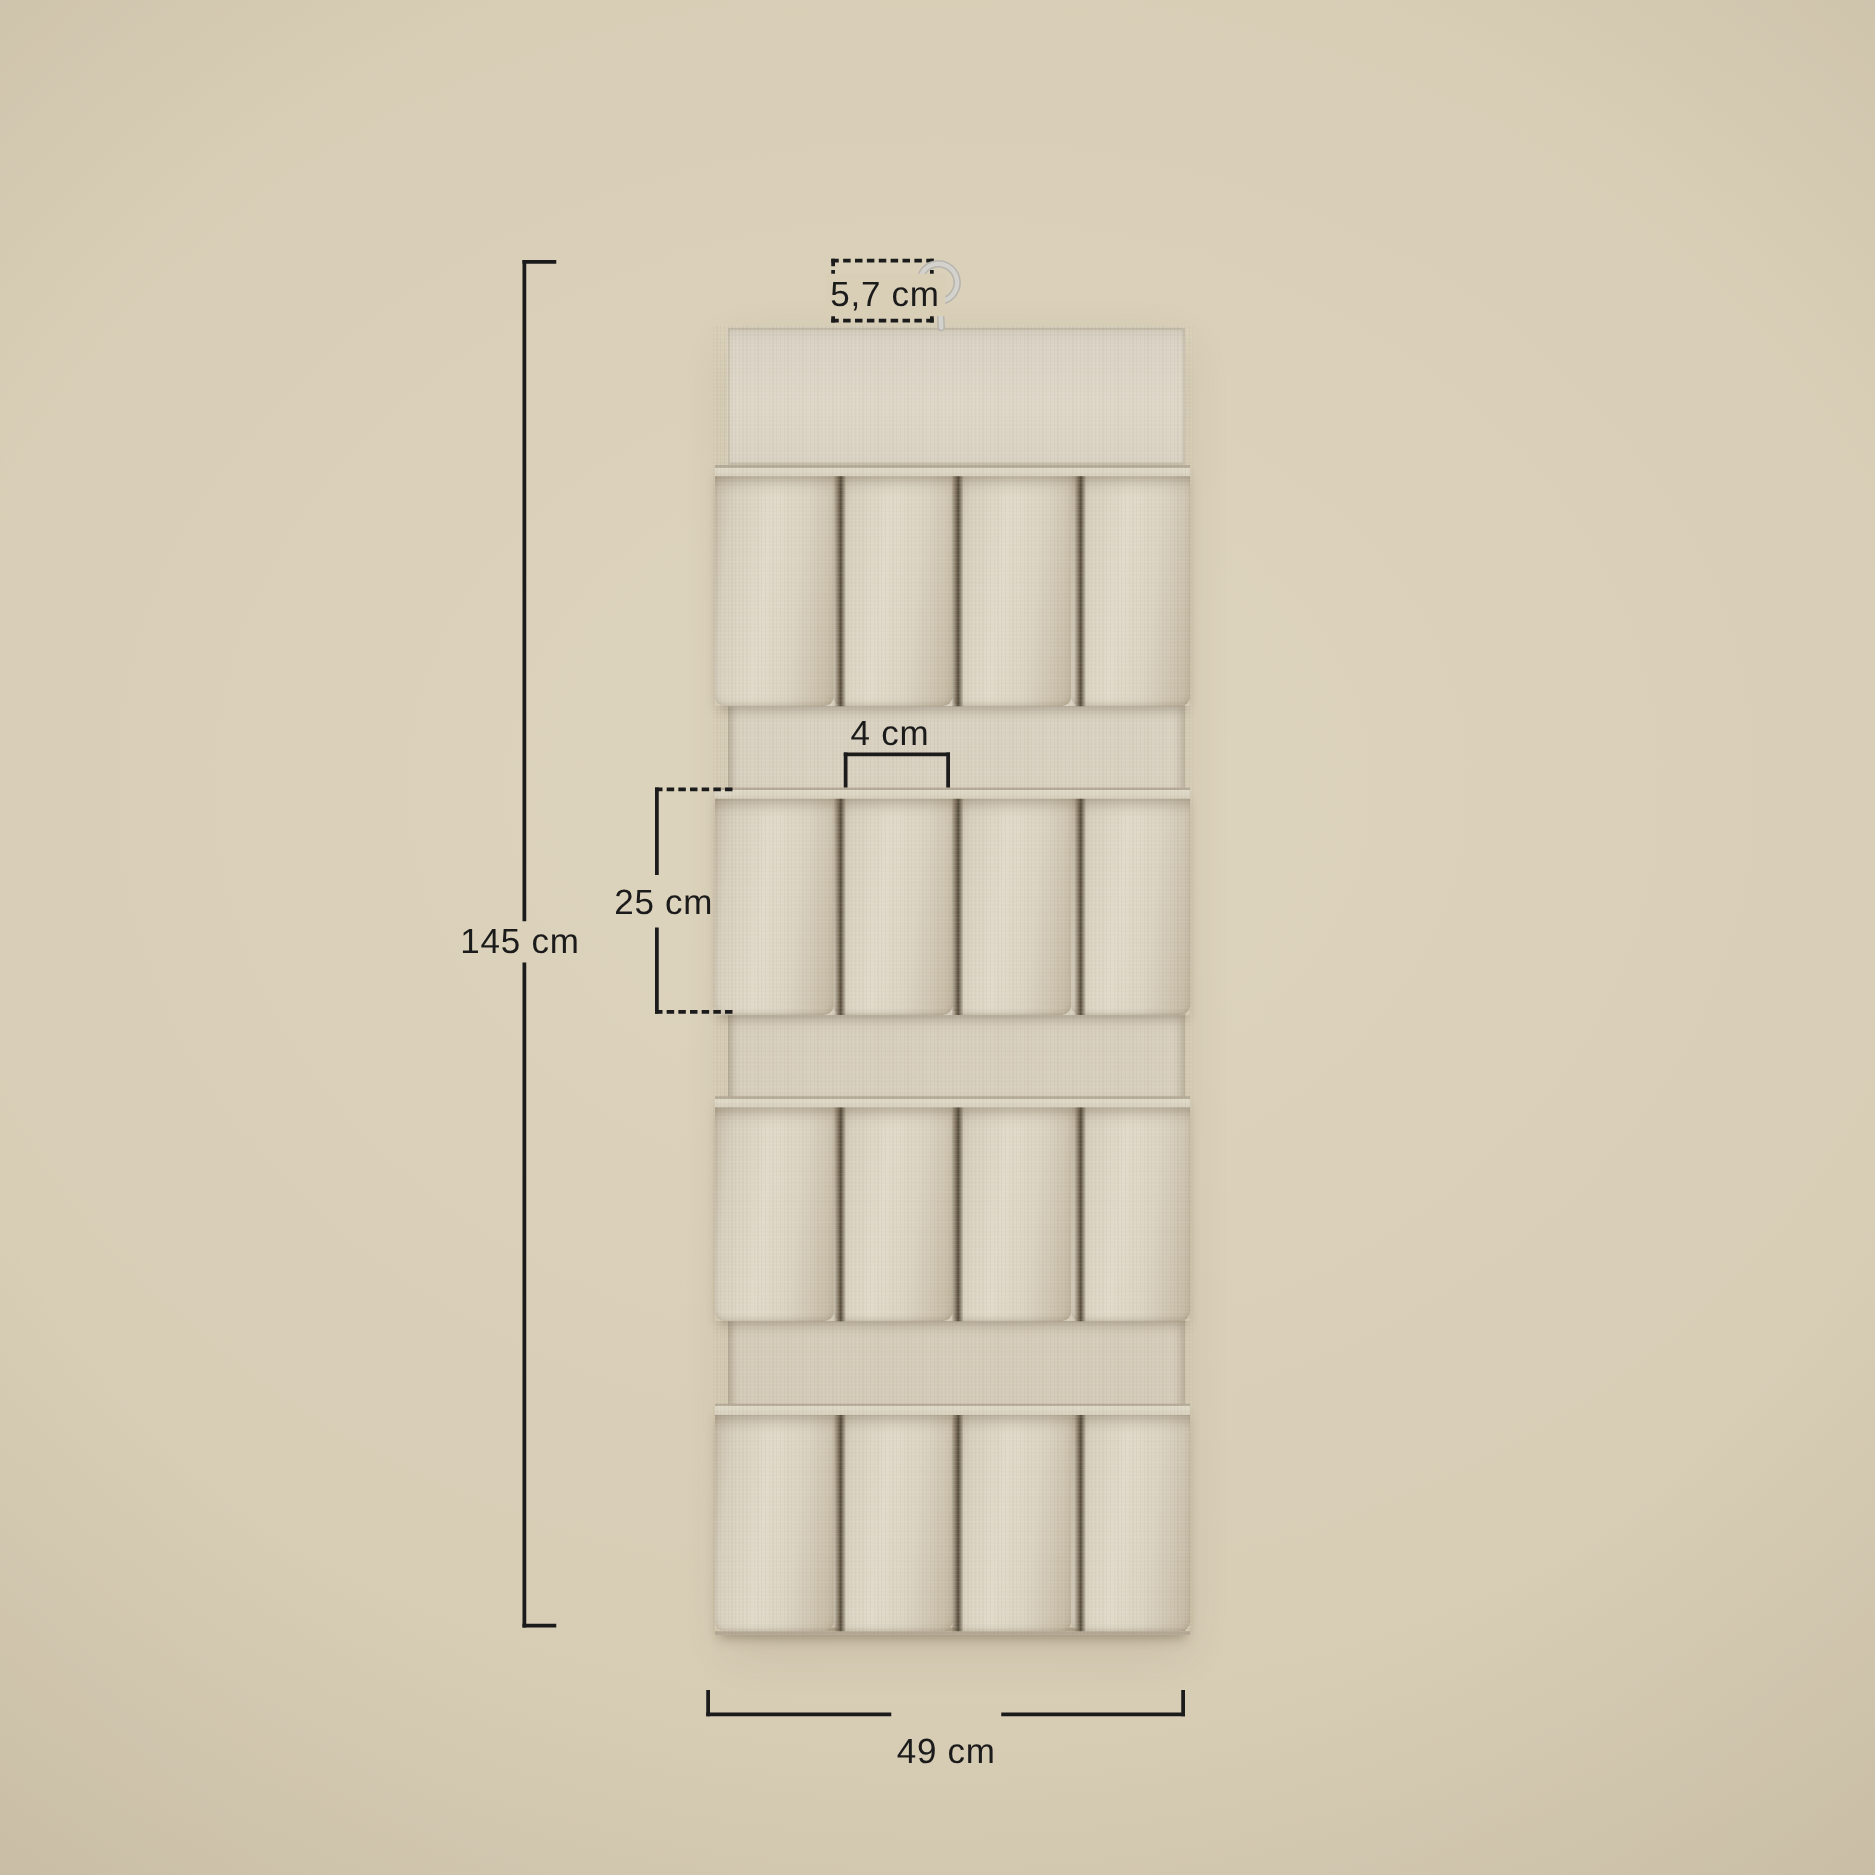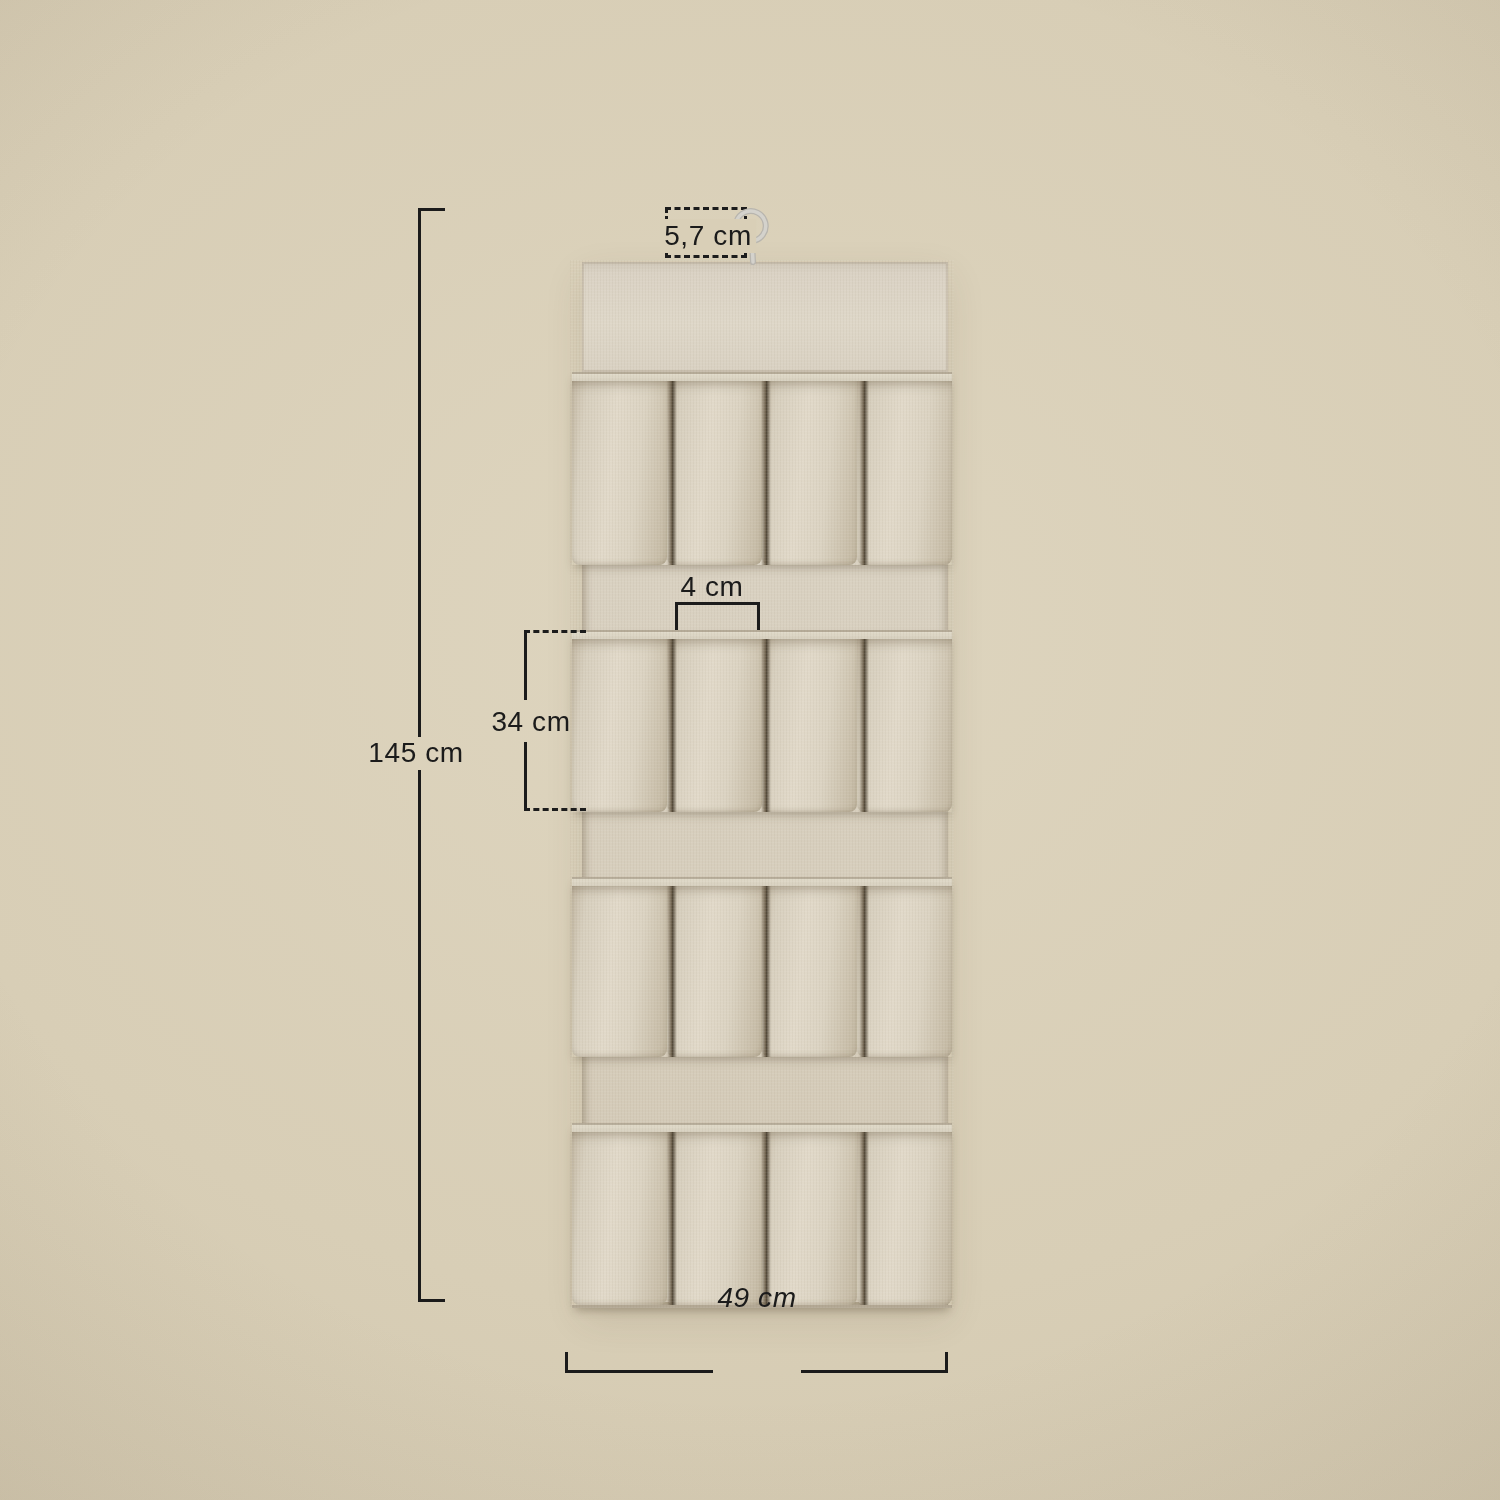--- a/index.html
+++ b/index.html
@@ -82,21 +82,21 @@
   }
   .dash-h{position:absolute;height:0;border-top:3px dashed #1c1c1c;z-index:5;}
   .bracket-13{
     position:absolute;left:675px;top:602px;width:85px;height:28px;box-sizing:border-box;
     border-top:3px solid #1b1b1b;border-left:3px solid #1b1b1b;border-right:3px solid #1b1b1b;z-index:5;
   }
   .lbl-57{left:708px;top:236px;background:#d9cfb7;padding:1px 4px;}
   .lbl-13{left:712px;top:587px;}
   .lbl-25{left:531px;top:722px;}
   .lbl-145{left:416px;top:753px;text-align:center;}
-  .lbl-49{left:757px;top:1298px;font-style:italic;}
+  .lbl-49{left:757px;top:1401px;}
 </style>
 </head>
 <body>
 
 <div class="stage">
   <div class="vignette"></div>
 
   <div class="panel"></div>
   <div class="header-band"></div>
 
@@ -165,20 +165,20 @@
   <div class="dashed-box"></div>
   <div class="dim-label lbl-57">5,7 cm</div>
 
   <div class="bracket-13"></div>
   <div class="dim-label lbl-13">4 cm</div>
 
   <div class="dash-h" style="left:524px;top:630px;width:62px;"></div>
   <div class="dim" style="left:524px;top:630px;width:3px;height:70px;"></div>
   <div class="dim" style="left:524px;top:742px;width:3px;height:69px;"></div>
   <div class="dash-h" style="left:524px;top:808px;width:62px;"></div>
-  <div class="dim-label lbl-25">34 cm</div>
+  <div class="dim-label lbl-25">25 cm</div>
 
   <div class="dim" style="left:565px;top:1352px;width:3px;height:21px;"></div>
   <div class="dim" style="left:565px;top:1370px;width:148px;height:3px;"></div>
   <div class="dim" style="left:801px;top:1370px;width:147px;height:3px;"></div>
   <div class="dim" style="left:945px;top:1352px;width:3px;height:21px;"></div>
   <div class="dim-label lbl-49">49 cm</div>
 </div>
 
 </body></html>

